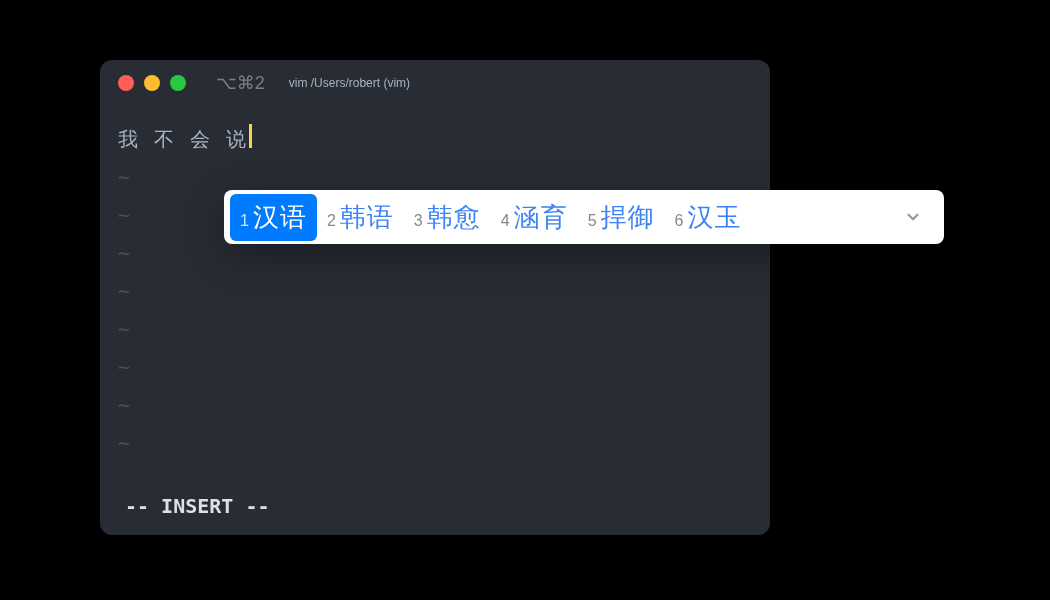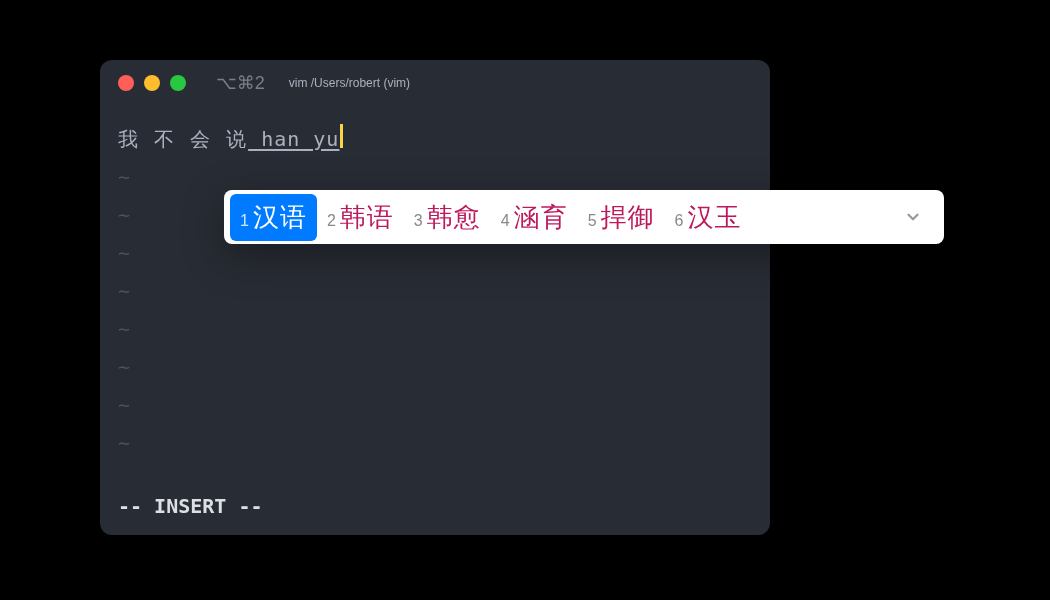--- a/index.html
+++ b/index.html
@@ -102,21 +102,21 @@
     
     .tilde-line {
       color: #4b5263;
       font-size: 20px;
       line-height: 1.9;
     }
     
     .status-line {
       position: absolute;
       bottom: 10px;
-      left: 18px;
+      left: 25px;
       color: #dcdfe4;
       font-family: "Menlo", "Monaco", monospace;
       font-size: 20px;
       font-weight: 600;
     }
     
     .ime-popup {
       position: absolute;
       left: 224px;
       top: 190px;
@@ -147,21 +147,21 @@
       font-size: 16px;
       color: #888;
     }
     
     .candidate.selected .candidate-num {
       color: #cfe4ff;
     }
     
     .candidate-text {
       font-size: 26px;
-      color: #be185d;
+      color: #3b82f6;
       letter-spacing: 1px;
     }
     
     .candidate.selected .candidate-text {
       color: #ffffff;
     }
     
     .ime-spacer {
       flex: 1;
     }
@@ -187,21 +187,21 @@
       <div class="traffic-light tl-close"></div>
       <div class="traffic-light tl-min"></div>
       <div class="traffic-light tl-max"></div>
     </div>
     <span class="shortcut-label">⌥⌘2</span>
     <span class="window-title">vim /Users/robert (vim)</span>
   </div>
 
   <div class="terminal-body">
     <div class="editor-line">
-      <span>我 不 会 说</span><span class="composing"> han yu</span><span class="cursor"></span>
+      <span>我 不 会 说</span><span class="cursor"></span>
     </div>
     <div class="tilde-line">~</div>
     <div class="tilde-line">~</div>
     <div class="tilde-line">~</div>
     <div class="tilde-line">~</div>
     <div class="tilde-line">~</div>
     <div class="tilde-line">~</div>
     <div class="tilde-line">~</div>
     <div class="tilde-line">~</div>
 

